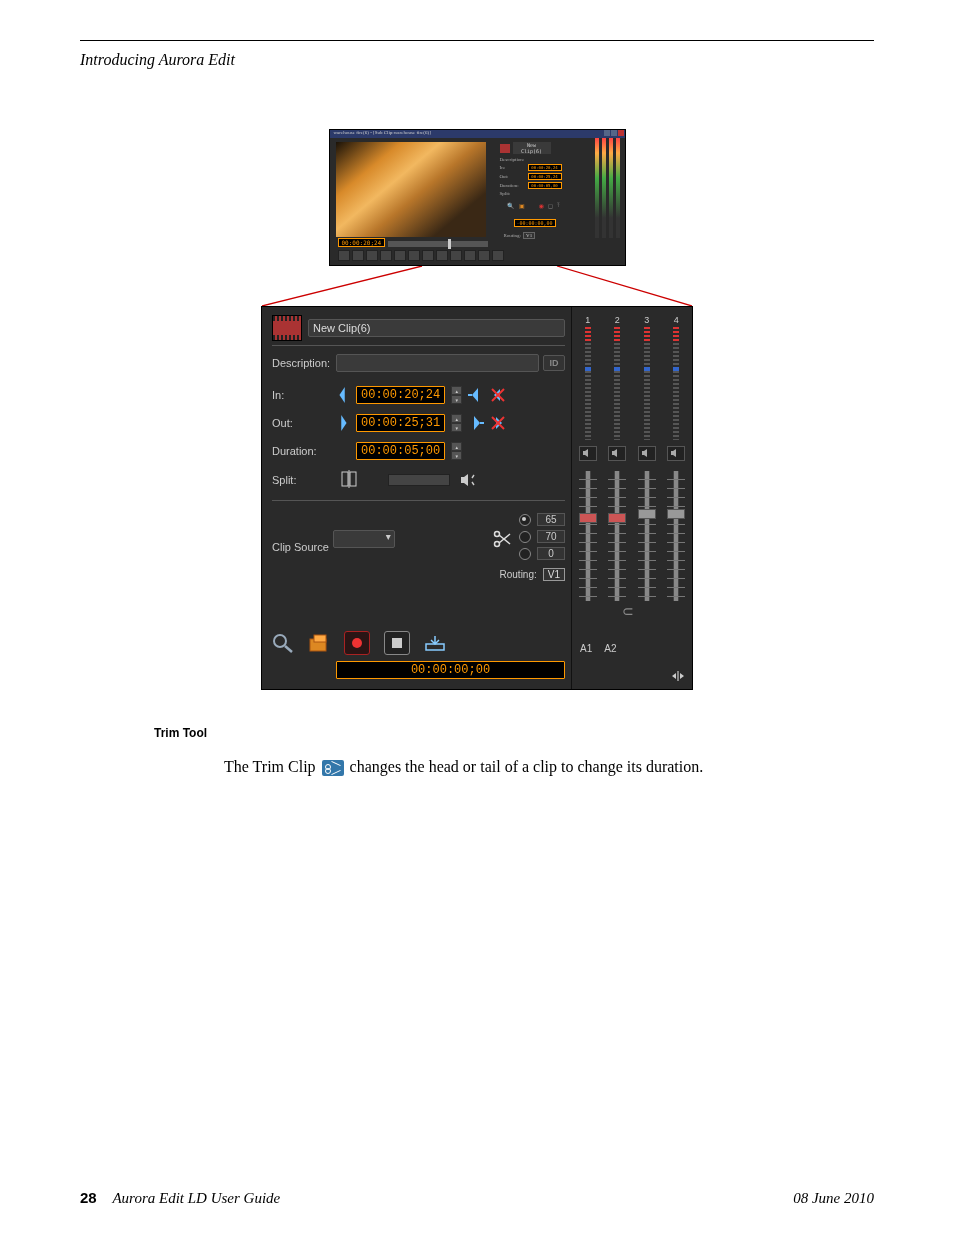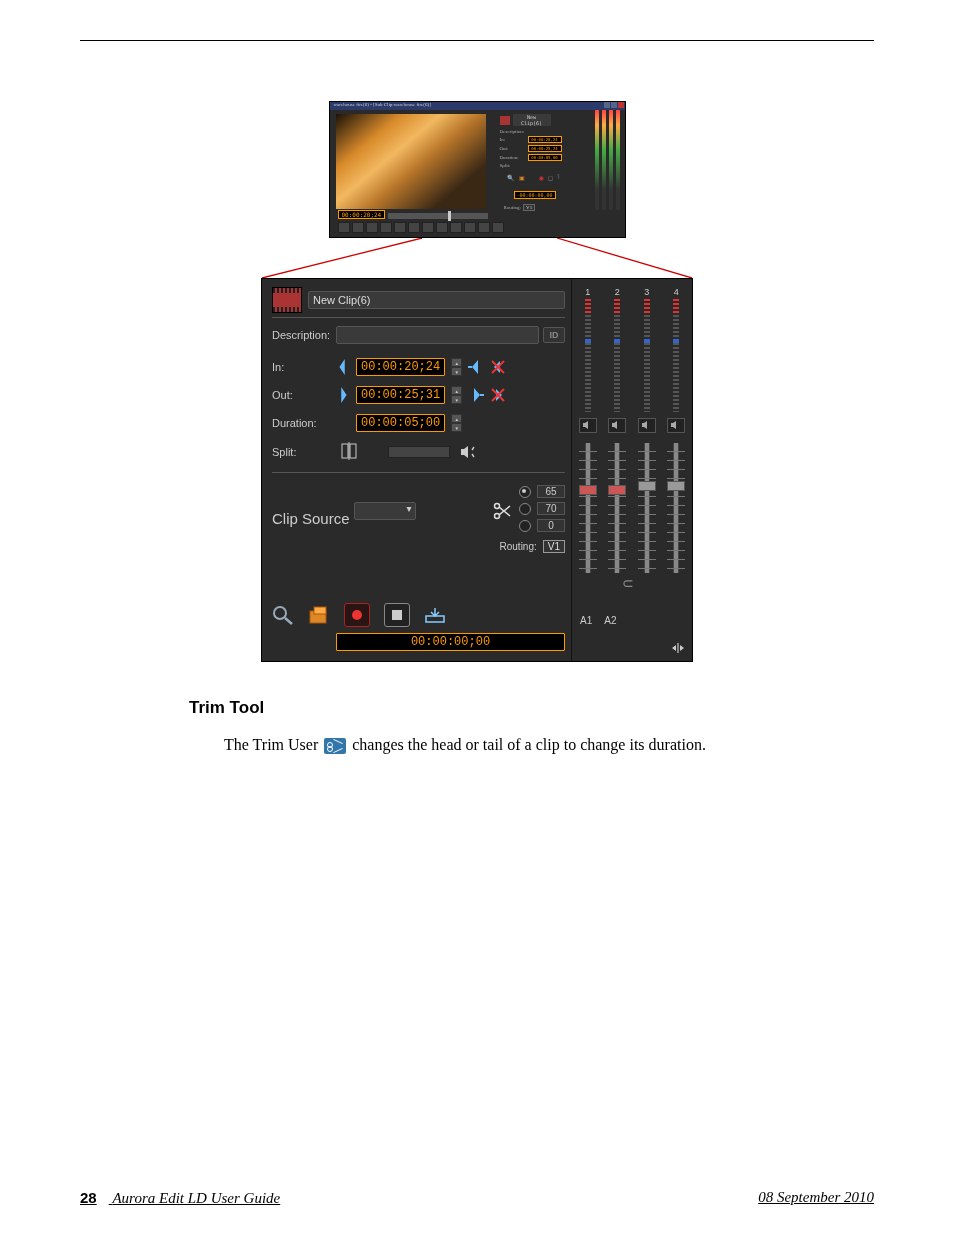--- a/index.html
+++ b/index.html
@@ -133,21 +133,21 @@
   .go-mark { width:16px;height:16px; display:flex;align-items:center;justify-content:center;}
   .go-mark svg{width:16px;height:14px;}
   .clear-mark { width:16px;height:16px; display:flex;align-items:center;justify-content:center;}
   .clear-mark svg{width:16px;height:16px;}
   .split-row { display:flex; align-items:center; gap:10px; margin-bottom:10px;}
   .split-icon svg{ width:18px;height:18px;}
   .split-bar { width:60px; height:10px; background:#444; border:1px solid #222;}
   .split-speak { width:16px;height:14px;}
   .sep-line { border:0; border-top:1px solid #555; margin:6px 0 12px 0;}
   .clipsrc-row { display:flex; align-items:center; gap:4px; margin-bottom:4px;}
-  .clipsrc-label { font-size:15px; color:#ccc;margin-top:16px;}
+  .clipsrc-label { font-size:11px; color:#ccc;margin-top:16px;}
   .select-box { background:#3a3a3a; border:1px solid #555; width:60px; height:16px; border-radius:2px; position:relative;}
   .select-box::after{content:"▾"; position:absolute; right:3px; top:0; color:#ccc; font-size:10px;}
   .scissors { margin-left:auto; width:18px;height:18px; color:#ddd;}
   .scissors svg { width:18px;height:18px;}
   .radio-col { margin-left:4px;}
   .radio-row { display:flex; align-items:center; justify-content:flex-end; gap:6px; margin-bottom:4px;}
   .radio { width:10px;height:10px; border:1px solid #888; border-radius:50%; background:#222; display:inline-block; position:relative;}
   .radio.sel::after{content:"";position:absolute;top:2px;left:2px;width:4px;height:4px;border-radius:50%;background:#ccc;}
   .radio-val { width:22px; text-align:center; font-size:10px; background:#333; border:1px solid #555; color:#ccc; padding:0 2px;}
   .routing-row { display:flex; align-items:center; justify-content:flex-end; gap:6px; margin-top:4px; font-size:10px; color:#ccc;}
@@ -186,52 +186,52 @@
   .fader-knob.k3{ top:38px;}
   .fader-knob.k4{ top:38px;}
   .link-icon { position:absolute; top:296px; left:50px; color:#888; font-size:14px;}
   .ch-labels { position:absolute; top:336px; left:8px; display:flex; gap:12px; font-size:10px; color:#ccc;}
   .expand-icon { position:absolute; bottom:6px; right:6px; width:16px;height:14px;}
   .expand-icon svg{width:16px;height:14px;}
   
   .section-heading {
     font-family: Arial, Helvetica, sans-serif;
     font-weight: bold;
-    font-size: 17px;
-    margin: 36px 0 16px 109px;
+    font-size: 12px;
+    margin: 36px 0 16px 74px;
   }
   .body-para {
     font-size: 16px;
     margin-left: 144px;
     margin-right: 40px;
     line-height: 1.4;
   }
   .inline-icon {
     display:inline-block; width:22px; height:16px; background:#37a; vertical-align:middle;
     border-radius:2px; position:relative; margin:0 2px;
   }
   .inline-icon::before{content:"";position:absolute;left:3px;top:4px;width:4px;height:4px;border:1px solid #fff;border-radius:50%;}
   .inline-icon::after{content:"";position:absolute;left:3px;bottom:2px;width:4px;height:4px;border:1px solid #fff;border-radius:50%;}
   .inline-icon i{position:absolute;left:9px;top:3px;width:10px;height:1px;background:#fff;transform:rotate(25deg);}
   .inline-icon b{position:absolute;left:9px;bottom:3px;width:10px;height:1px;background:#fff;transform:rotate(-25deg);}
   
   .footer {
     position:absolute; left:80px; right:80px; bottom:28px;
-    display:flex; justify-content:space-between; align-items:flex-start;
+    display:flex; justify-content:space-between; align-items:flex-end;
     font-size:15px;
-    text-decoration:underline;
   }
   .footer .pn { font-weight:bold; font-family:Arial, sans-serif; margin-right:12px;}
   .footer .bt { font-style:italic;}
 </style>
 </head>
 <body>
 
 <div class="page">
   <div class="topline"></div>
+  <div class="chapter-title">Introducing Aurora Edit</div>
 
   <div class="figure-area">
 
     <div class="small-window">
       <div class="sw-title">warehouse fire(6) - [Sub Clip:warehouse fire(6)]</div>
       <div class="sw-x"></div>
       <div class="sw-x2"></div>
       <div class="sw-x3"></div>
       <div class="sw-thumb"></div>
       <div class="sw-tc">00:00:20;24</div>
@@ -526,23 +526,23 @@
               <path d="M2 7 L6 4 L6 10 Z M14 7 L10 4 L10 10 Z" fill="#ccc"></path>
               <rect x="7" y="2" width="2" height="10" fill="#888"></rect>
             </svg>
         </div>
       </div>
     </div>
   </div>
 
   <div class="section-heading">Trim Tool</div>
   <p class="body-para">
-    <span>The Trim User </span><span class="inline-icon"><i></i><b></b></span><span> changes the head or tail of a clip to change its duration.</span>
+    <span>The Trim Clip </span><span class="inline-icon"><i></i><b></b></span><span> changes the head or tail of a clip to change its duration.</span>
   </p>
 </div>
 
 <div class="footer">
   <div>
     <span class="pn">28</span>
     <span class="bt">Aurora Edit LD User Guide</span>
   </div>
-  <div class="bt">08 September 2010</div>
+  <div class="bt">08 June 2010</div>
 </div>
 
 </body></html>

